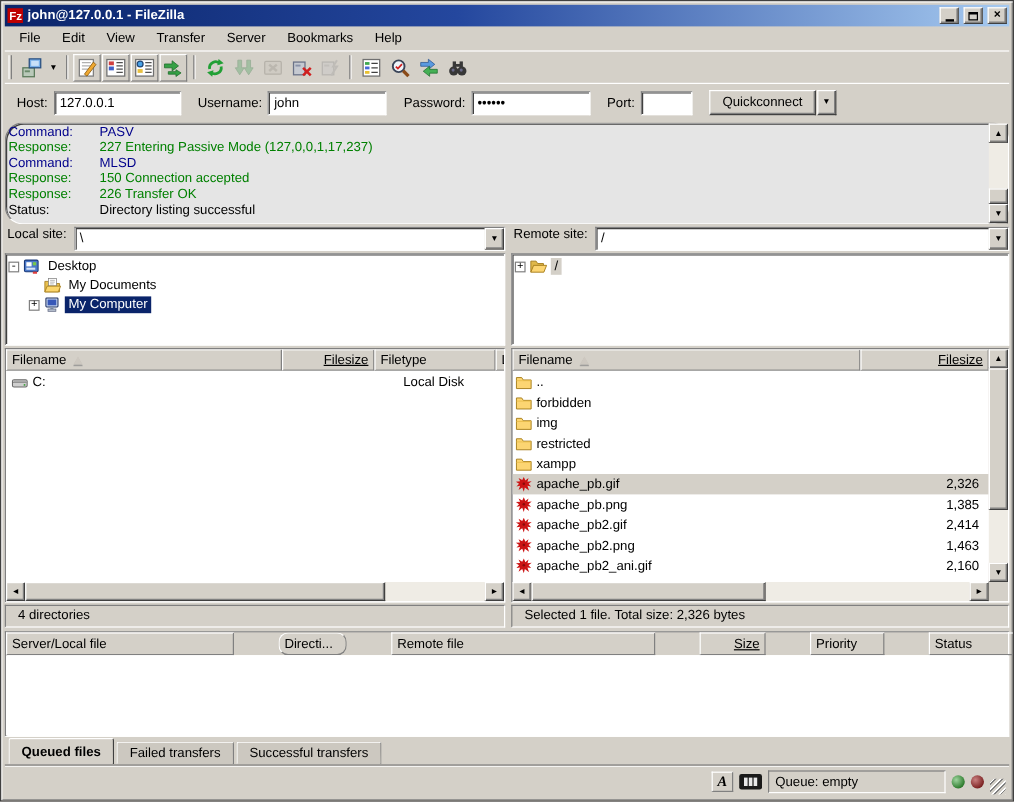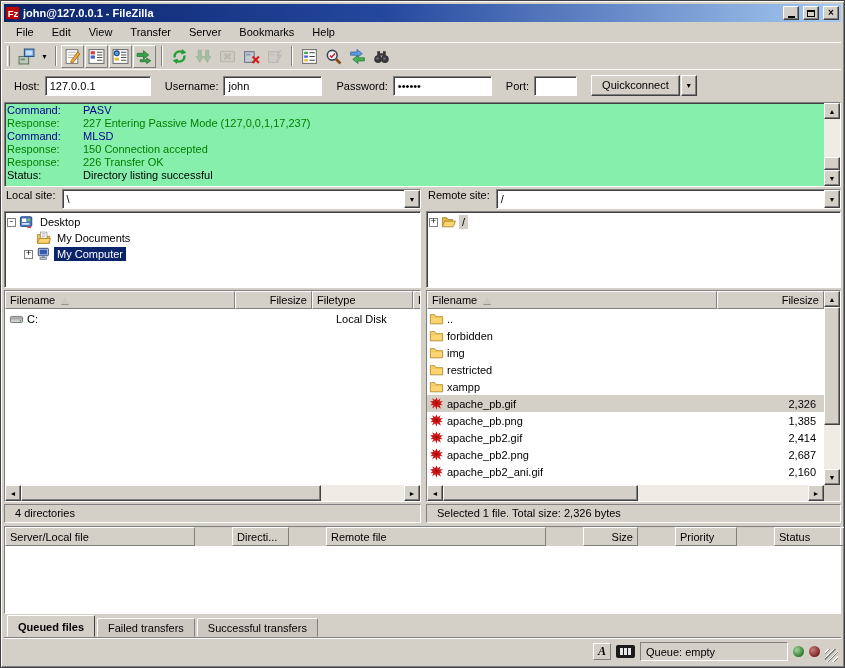--- a/index.html
+++ b/index.html
@@ -43,21 +43,21 @@
   .ic-s { width:15px; height:14px; display:block; flex:0 0 15px; }
 
   
   .quickbar { height:32px; flex:0 0 32px; display:flex; align-items:center; padding-left:10px; border-top:1px solid #fff; }
   .q-label { margin-right:5px; white-space:nowrap; }
   .q-field { height:20px; padding:3px 4px; margin-right:14px; white-space:nowrap; overflow:hidden; }
   .qc-btn { height:21px; padding:3px 10px; margin-right:1px; font-size:11px; }
   .qc-dd { width:16px; height:21px; display:flex; align-items:center; justify-content:center; font-size:7px; }
 
   
-  .logpane { height:85px; flex:0 0 85px; margin-top:1px; background:#86efac; display:flex; }
+  .logpane { height:85px; flex:0 0 85px; margin-top:1px; background:#e5e5e5; display:flex;border-radius:15px; }
   .log-lines { flex:1; padding:1px 2px; overflow:hidden; }
   .log-line { display:flex; height:13px; line-height:13px; white-space:nowrap; }
   .log-label { width:76px; flex:0 0 76px; }
   .c-cmd { color:#00008b; } .c-resp { color:#008000; } .c-stat { color:#000; }
 
   
   .vscroll { width:16px; flex:0 0 16px; background:#efece5; display:flex; flex-direction:column; }
   .hscroll { height:16px; flex:0 0 16px; background:#efece5; display:flex; }
   .sbtn { width:16px; height:16px; flex:0 0 16px; display:flex; align-items:center; justify-content:center;
           font-size:7px; color:#000; background:#d4d0c8;
@@ -84,41 +84,41 @@
   .tree-label { padding:1px 3px; }
   .sel-active { background:#0a246a; color:#fff; }
   .sel-inactive { background:#d4d0c8; }
 
   .list-box { flex:1; display:flex; flex-direction:column; background:#fff; overflow:hidden; }
   .list-main { flex:1; display:flex; flex-direction:column; overflow:hidden; }
   .list-body-row { flex:1; display:flex; overflow:hidden; }
   .hdr-row { height:18px; flex:0 0 18px; display:flex; background:#d4d0c8; }
   .hdr-cell { border:1px solid; border-color:#fff #808080 #808080 #fff; padding:2px 4px;
               display:flex; align-items:center; gap:6px; white-space:nowrap; overflow:hidden; }
-  .hdr-cell.right { justify-content:flex-end; }
+  .hdr-cell.right { justify-content:flex-end;text-decoration:underline; }
   .sort-asc { width:0; height:0; border-left:4px solid transparent; border-right:4px solid transparent;
               border-bottom:7px solid #cdc8c0; filter: drop-shadow(0 1px 0 #909090); }
   .rows { flex:1; background:#fff; overflow:hidden; padding-top:1px; }
   .file-row { height:17px; display:flex; align-items:center; padding-left:2px; white-space:nowrap; }
   .file-name { display:flex; align-items:center; gap:3px; flex:1; overflow:hidden; }
   .file-size { width:100px; flex:0 0 100px; text-align:right; padding-right:8px; }
   .row-sel { background:#d4d0c8; }
   .pane-status { height:19px; flex:0 0 19px; margin-top:2px; background:#d4d0c8; padding:2px 10px; white-space:nowrap; overflow:hidden; }
 
   
   .lc-name { width:230px; flex:0 0 230px; display:flex; align-items:center; gap:3px; padding-left:2px; }
   .lc-size { width:77px; flex:0 0 77px; text-align:right; padding-right:4px; }
   .lc-type { width:101px; flex:0 0 101px; padding-left:4px;margin-left:18px; }
   .lc-last { flex:1; }
 
   
   .queue-wrap { height:88px; flex:0 0 88px; margin-top:3px; display:flex; flex-direction:column; background:#fff; }
   .q-hdr { height:19px; flex:0 0 19px; display:flex; background:#d4d0c8;gap:37px; }
   .q-body { flex:1; background:#fff; }
-  .qc0 { width:190px; flex:0 0 190px; } .qc1 { width:57px; flex:0 0 57px; }
+  .qc0 { width:190px; flex:0 0 190px; } .qc1 { width:57px; flex:0 0 57px;border-radius:8px; }
   .qc2 { width:220px; flex:0 0 220px; } .qc3 { width:55px; flex:0 0 55px; }
   .qc4 { width:62px; flex:0 0 62px; } .qc5 { width:185px; flex:0 0 185px; } .qc6 { flex:1; }
 
   
   .tabs-row { height:23px; flex:0 0 23px; display:flex; align-items:flex-end; padding-left:3px; }
   .tab { height:19px; padding:3px 10px; background:#ccc8c0; margin-right:2px;
          border:1px solid; border-color:#fff #808080 transparent #fff; border-radius:2px 2px 0 0; white-space:nowrap; }
   .tab.active { height:22px; background:#d4d0c8; font-weight:bold; border-color:#fff #404040 #d4d0c8 #fff; padding-top:5px; }
 
   
@@ -596,21 +596,21 @@
                   </div>
                   <div class="file-size">2,414</div>
                 </div>
               <div class="file-row">
                   <div class="file-name">
                     <svg class="ic-s">
                       <use href="#i-splash"></use>
                     </svg>
                     <span>apache_pb2.png</span>
                   </div>
-                  <div class="file-size">2,687</div>
+                  <div class="file-size">1,463</div>
                 </div>
               <div class="file-row">
                   <div class="file-name">
                     <svg class="ic-s">
                       <use href="#i-splash"></use>
                     </svg>
                     <span>apache_pb2_ani.gif</span>
                   </div>
                   <div class="file-size">2,160</div>
                 </div>

